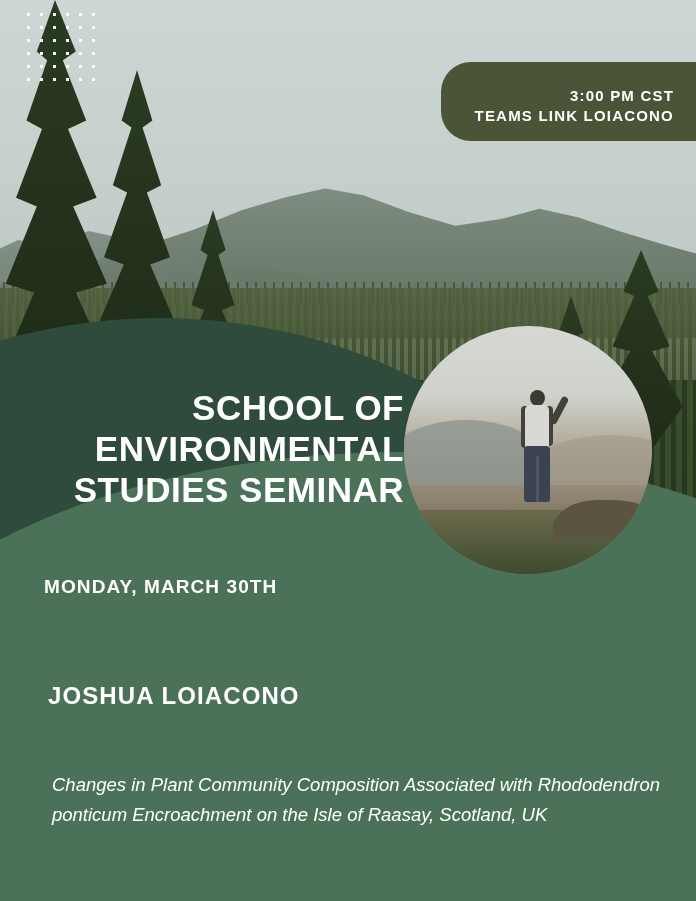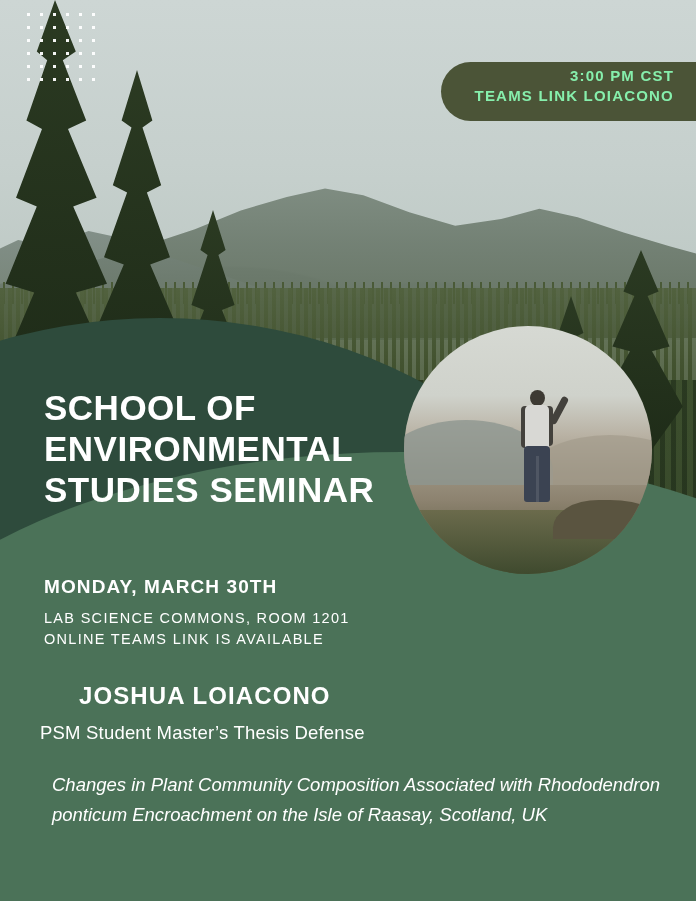--- a/index.html
+++ b/index.html
@@ -149,24 +149,24 @@
     background-image: radial-gradient(#ffffff 1.7px, transparent 1.9px);
     background-size: 13px 13px;
     opacity: .95;
   }
 
   
   .time-pill {
     position: absolute;
     right: 0;
     top: 62px;
-    padding: 4px 22px 14px 34px;
+    padding: 24px 22px 14px 34px;
     background: #4b5437;
     border-radius: 30px 0 0 30px;
-    color: #86efac;
+    color: #ffffff;
     text-align: right;
     letter-spacing: 1.2px;
     line-height: 1.35;
   }
   .time-pill .line1 { font-size: 15px; font-weight: bold; }
   .time-pill .line2 { font-size: 15px; font-weight: bold; }
 
   
   .portrait {
     position: absolute;
@@ -229,20 +229,21 @@
     position: absolute;
     left: 44px;
     top: 388px;
     width: 360px;
     color: #ffffff;
     font-size: 35px;
     font-weight: bold;
     letter-spacing: 0.5px;
     line-height: 1.17;
     text-transform: uppercase;
+    text-align: right;
   }
   .date-line {
     position: absolute;
     left: 44px;
     top: 576px;
     color: #ffffff;
     font-size: 19px;
     font-weight: bold;
     letter-spacing: 1.1px;
     text-transform: uppercase;
@@ -260,21 +261,20 @@
   }
   .speaker {
     position: absolute;
     left: 48px;
     top: 682px;
     color: #ffffff;
     font-size: 24px;
     font-weight: bold;
     letter-spacing: 1.1px;
     text-transform: uppercase;
-    margin-left: 31px;
   }
   .role {
     position: absolute;
     left: 40px;
     top: 722px;
     color: #ffffff;
     font-size: 18.5px;
     letter-spacing: .2px;
   }
   .thesis {
@@ -331,21 +331,16 @@
       <div class="jacket-l"></div>
       <div class="jacket-r"></div>
       <div class="body"></div>
       <div class="legs"></div>
       <div class="leg-split"></div>
     </div>
   </div>
 
   <div class="headline">SCHOOL OF ENVIRONMENTAL STUDIES SEMINAR</div>
   <div class="date-line">MONDAY, MARCH 30TH</div>
-  <div class="venue">
-    <div>LAB SCIENCE COMMONS, ROOM 1201</div>
-    <div>ONLINE TEAMS LINK IS AVAILABLE</div>
-  </div>
   <div class="speaker">JOSHUA LOIACONO</div>
-  <div class="role">PSM Student Master’s Thesis Defense</div>
   <div class="thesis">Changes in Plant Community Composition Associated with Rhododendron ponticum Encroachment on the Isle of Raasay, Scotland, UK</div>
 
 </div>
 
 </body></html>

